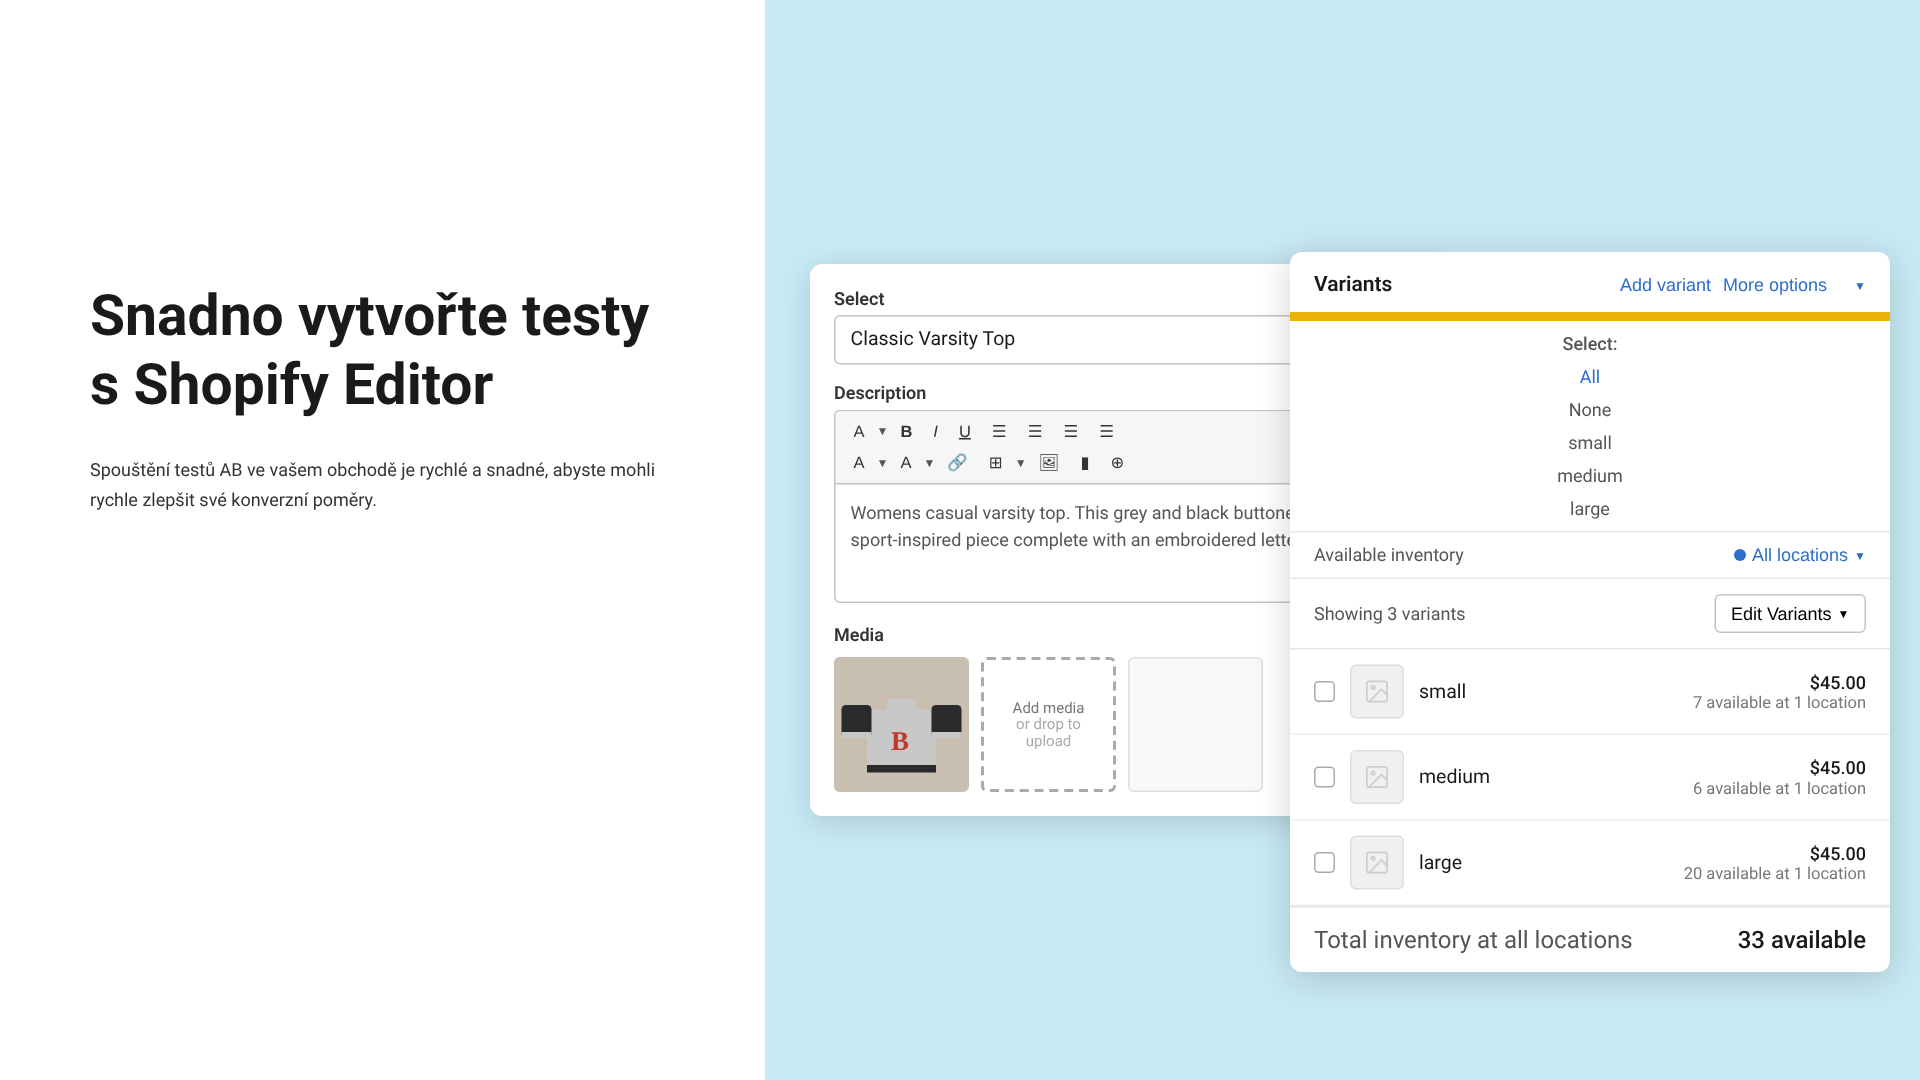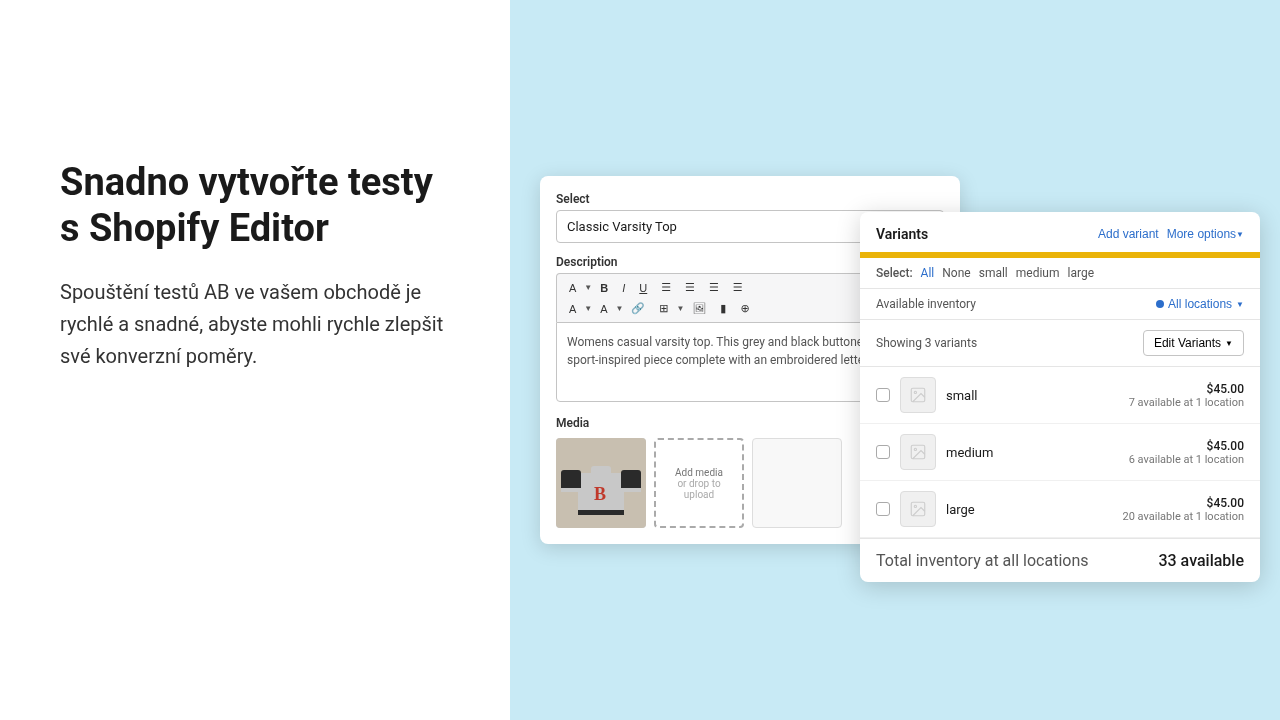--- a/index.html
+++ b/index.html
@@ -26,21 +26,21 @@
 
     .main-heading {
       font-size: 38px;
       font-weight: 700;
       color: #1a1a1a;
       line-height: 1.2;
       margin-bottom: 24px;
     }
 
     .sub-text {
-      font-size: 20px;
+      font-size: 12px;
       color: #333;
       line-height: 1.6;
     }
 
     .right-panel {
       flex: 1;
       background: #c8eaf5;
       position: relative;
       display: flex;
       align-items: center;
@@ -212,31 +212,32 @@
     }
 
     .more-options {
       font-size: 12px;
       color: #2c6ecb;
       background: none;
       border: none;
       cursor: pointer;
       display: flex;
       align-items: center;
-      gap: 0;
+      gap: 18px;
     }
 
     .select-row {
       display: flex;
       align-items: center;
       gap: 8px;
       padding: 8px 16px;
       font-size: 12px;
       color: #555;
       border-bottom: 1px solid #e5e5e5;
+      flex-direction: column;
     }
 
     .select-row span { font-weight: 500; }
 
     .filter-link {
       color: #555;
       cursor: pointer;
       text-decoration: none;
       font-size: 12px;
     }

